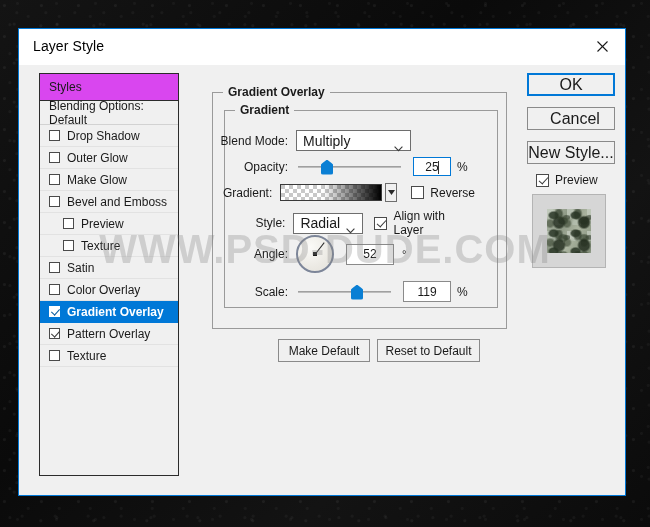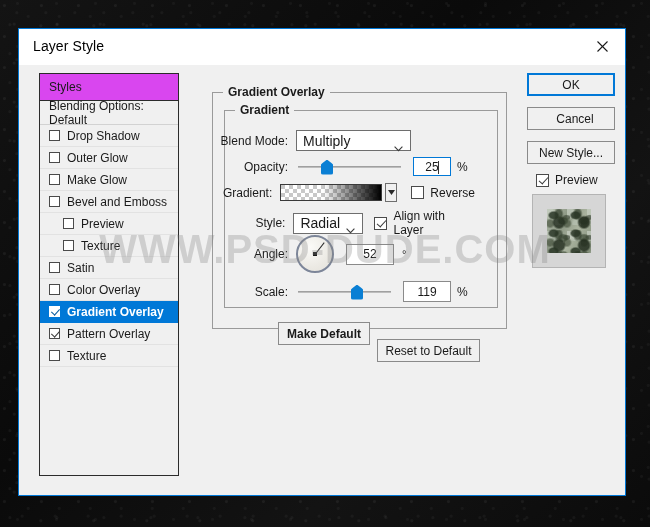--- a/index.html
+++ b/index.html
@@ -270,34 +270,34 @@
   
   .btn {
     background: #f0f0f0;
     border: 1px solid #8a8a8a;
     font-size: 12px;
     color: #1a1a1a;
     display: flex; align-items: center; justify-content: center;
     cursor: default;
     font-family: "Liberation Sans", sans-serif;
   }
-  #btn-make-default { position: absolute; left: 83px; top: 249px; width: 92px; height: 23px; font-weight: bold; }
+  #btn-make-default { position: absolute; left: 83px; top: 266px; width: 92px; height: 23px; }
   #btn-reset-default { position: absolute; left: 182px; top: 266px; width: 103px; height: 23px; }
 
   
   #right-col {
     position: absolute;
     left: 508px; top: 44px;
     width: 88px;
   }
   .rbtn {
     width: 88px; height: 23px;
     background: #f0f0f0;
     border: 1px solid #8a8a8a;
-    font-size: 12px; color: #1a1a1a;
+    font-size: 16px; color: #1a1a1a;
     display: flex; align-items: center; justify-content: center;
     cursor: default;
   }
   .rbtn.primary { border: 2px solid #0078d7; }
   #preview-check { margin: 9px 0 0 9px; }
   #preview-box {
     margin-top: 7px;
     margin-left: 5px;
     width: 74px; height: 74px;
     background: #d6d6d6;

